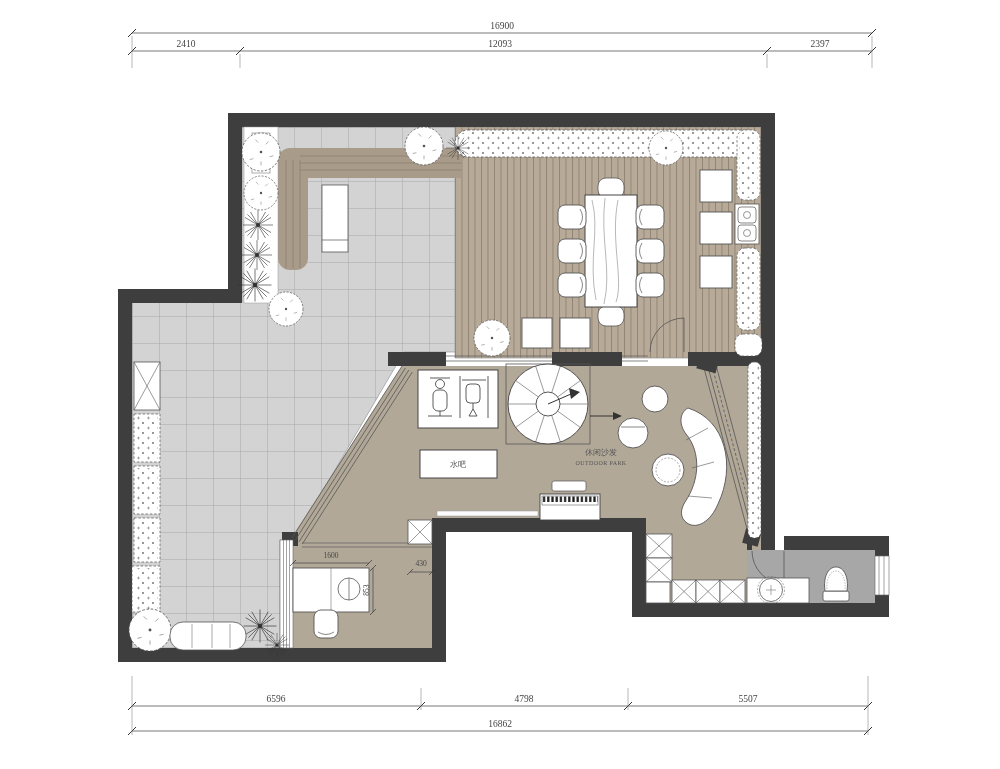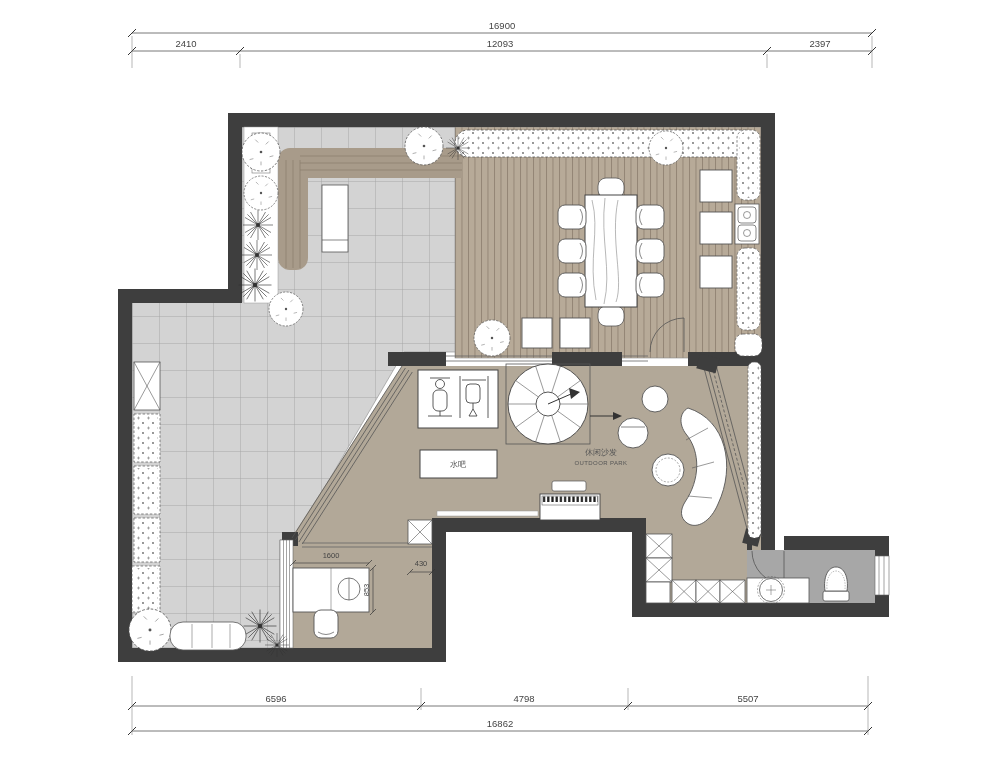--- a/index.html
+++ b/index.html
@@ -1,17 +1,17 @@
 <!DOCTYPE html>
 <html><head>
 <meta charset="utf-8">
 <style>
   html,body{margin:0;padding:0;background:#ffffff;}
   .page{position:relative;width:1000px;height:769px;background:#ffffff;overflow:hidden;
-        font-family:Liberation Sans, sans-serif;}
+        font-family:Liberation Serif, serif;}
   svg{position:absolute;left:0;top:0;}
   text{fill:#444;}
   .dim{font-size:9.5px;}
   .dimsmall{font-size:7.5px;}
   .cnlabel{font-size:8px;fill:#555;}
   .enlabel{font-size:6px;fill:#555;letter-spacing:.4px;}
 </style>
 </head>
 <body>
 

